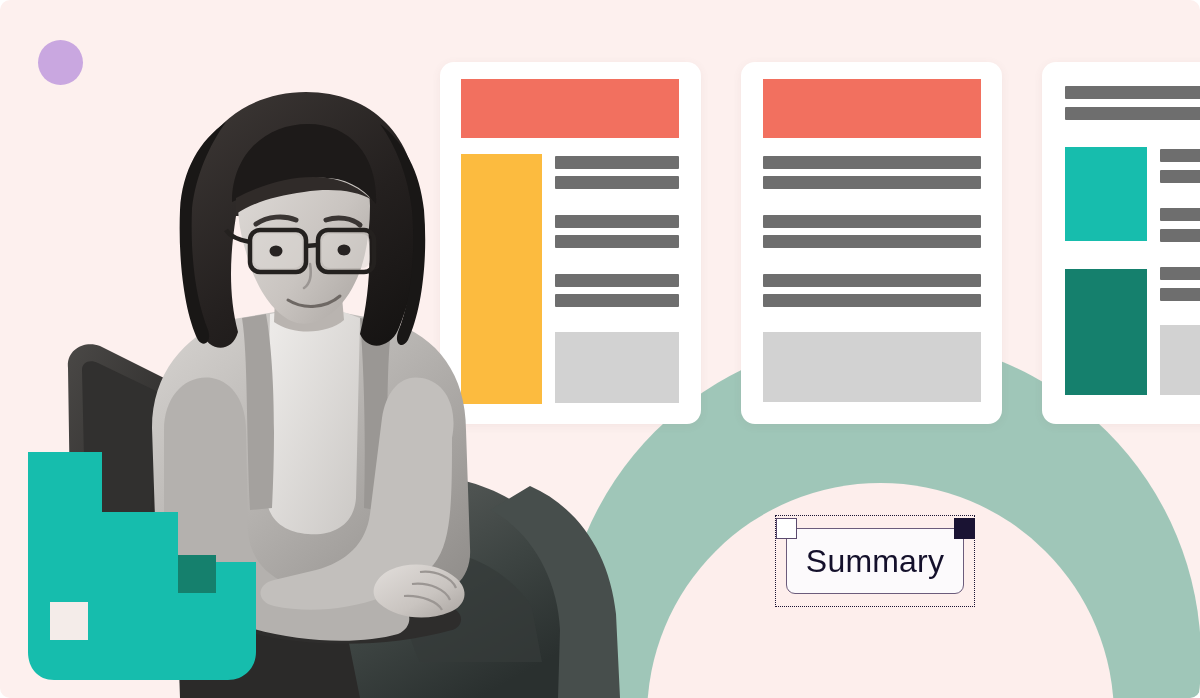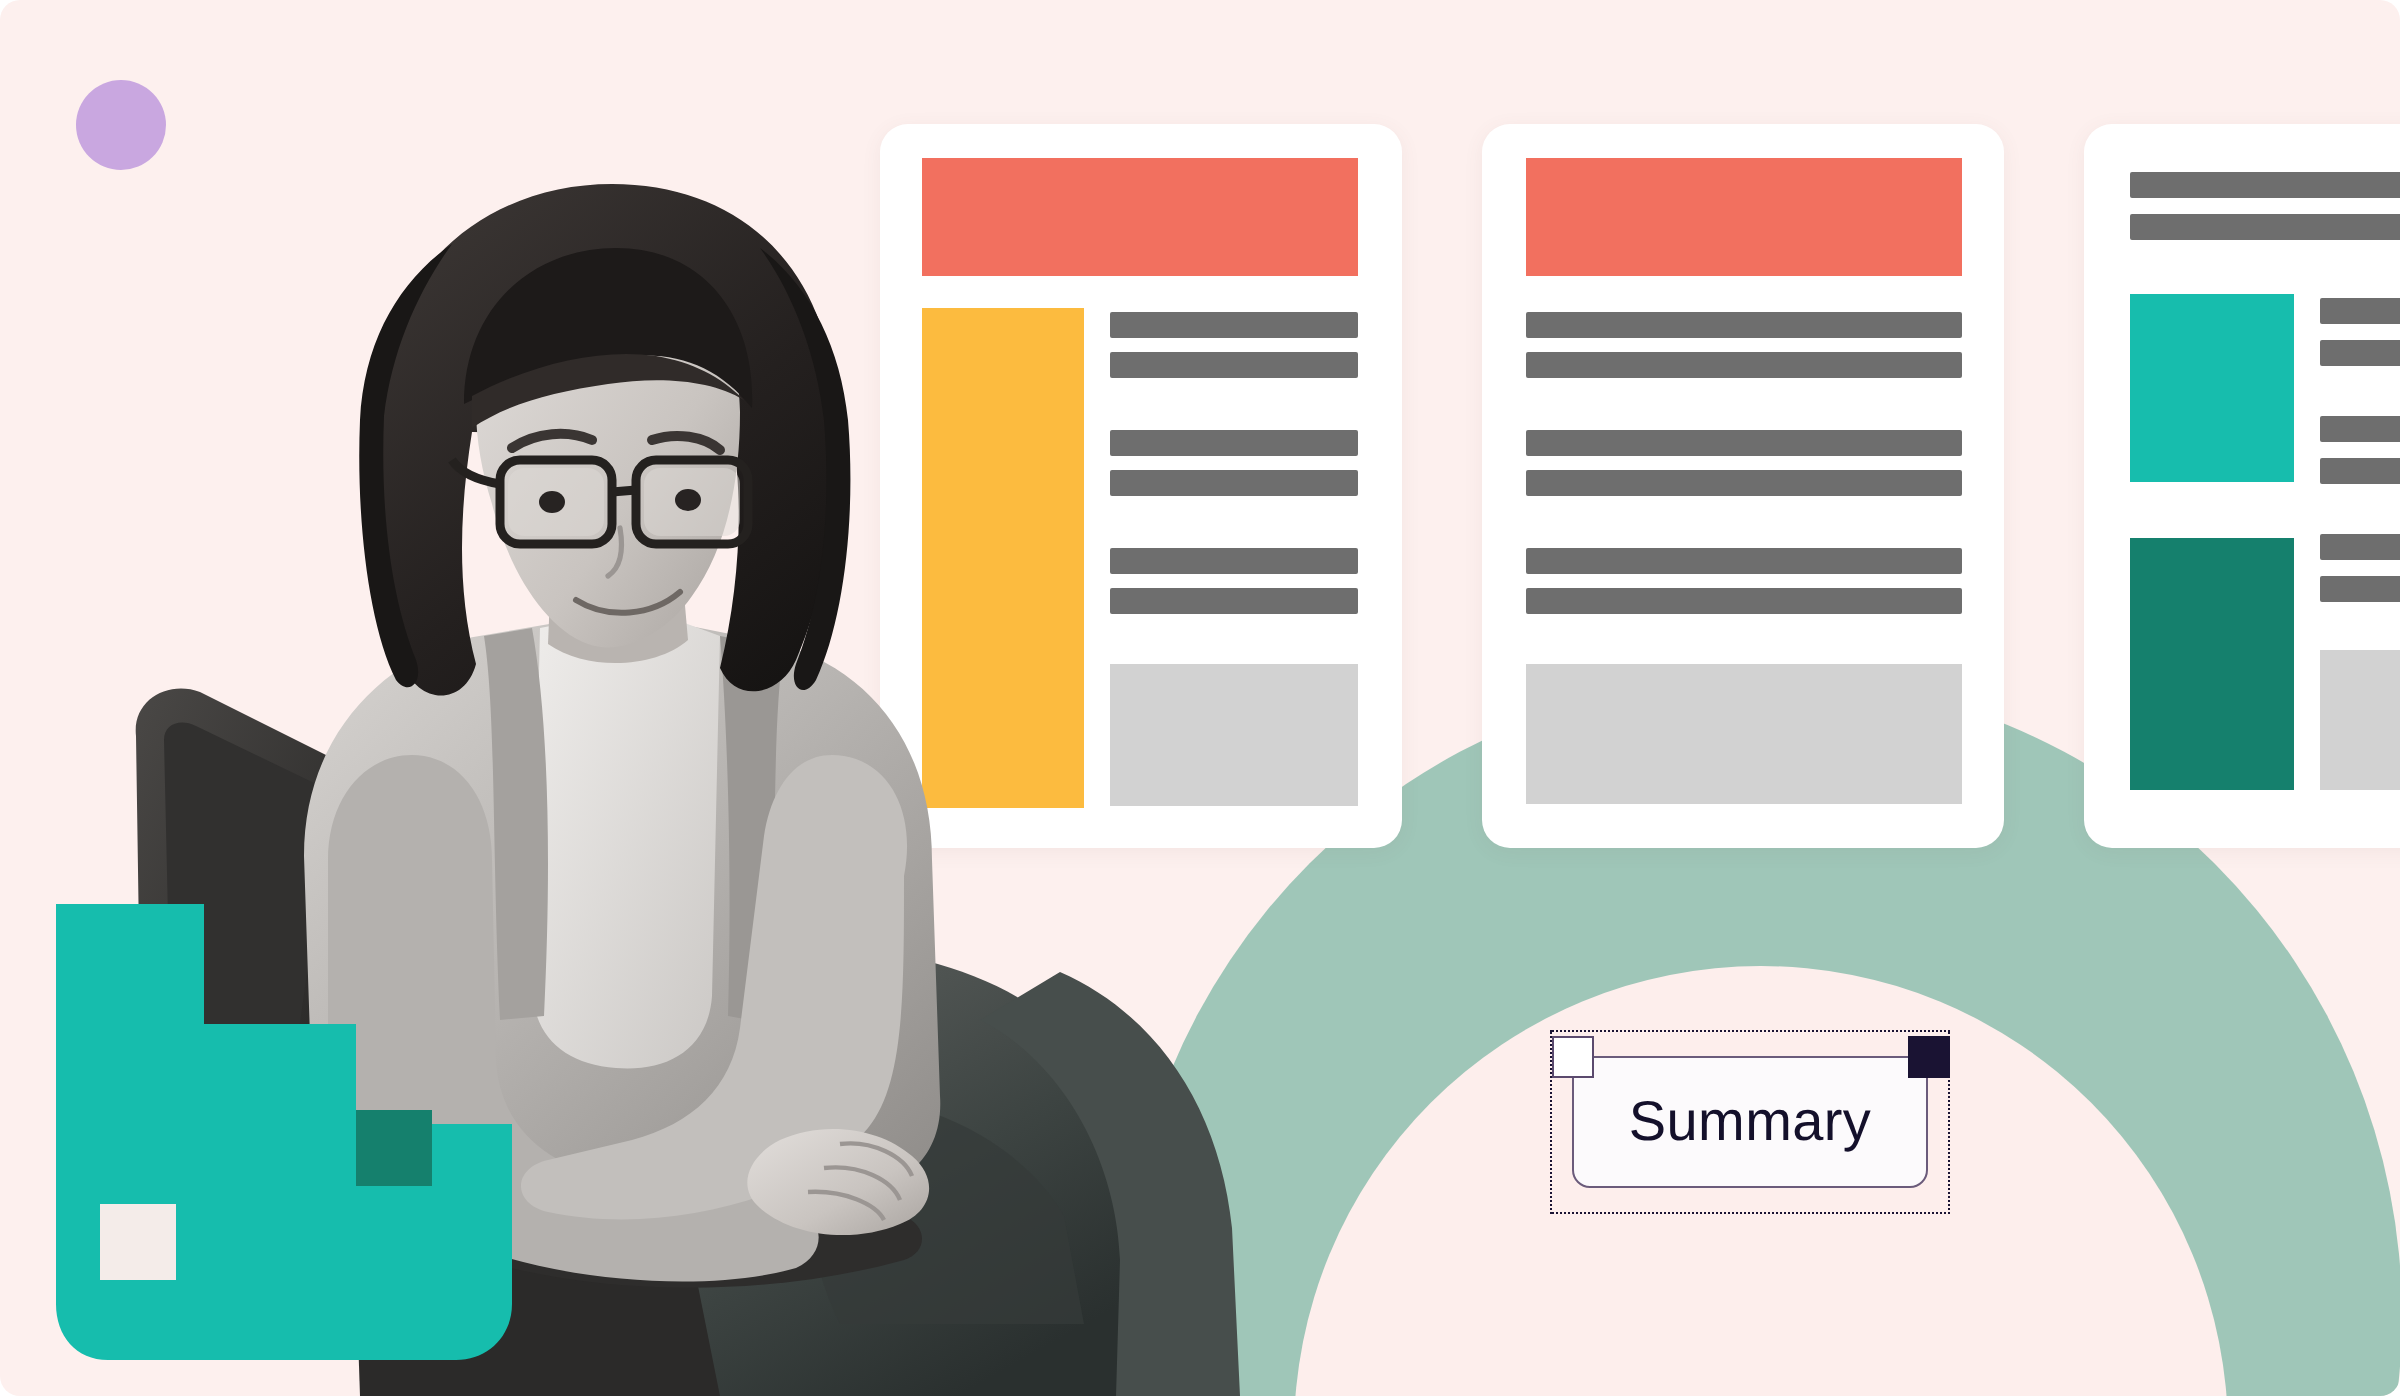--- a/index.html
+++ b/index.html
@@ -91,21 +91,21 @@
     width:178px; height:66px;
     background:#fcfafc;
     border:1.5px solid #6b5b7b;
     border-radius:9px;
     box-sizing:border-box;
     display:flex;
     align-items:center;
     justify-content:center;
   }
   .summary-label{
-    font-size:28px;
+    font-size:32px;
     color:#14102b;
     letter-spacing:0.2px;
     line-height:1;
   }
   .handle{
     position:absolute;
     width:21px; height:21px;
     box-sizing:border-box;
   }
   .handle-tl{

